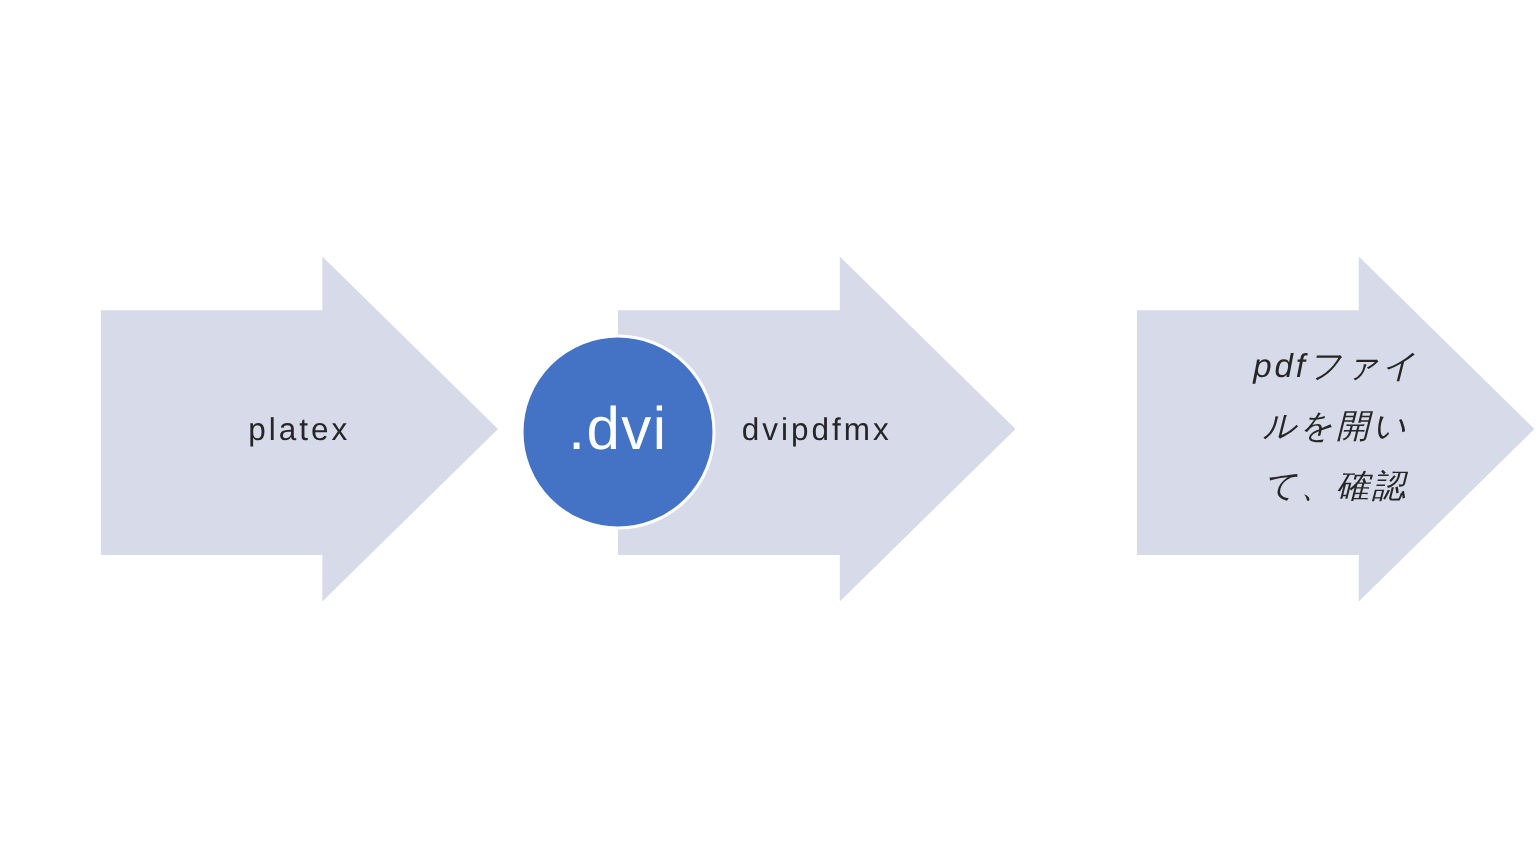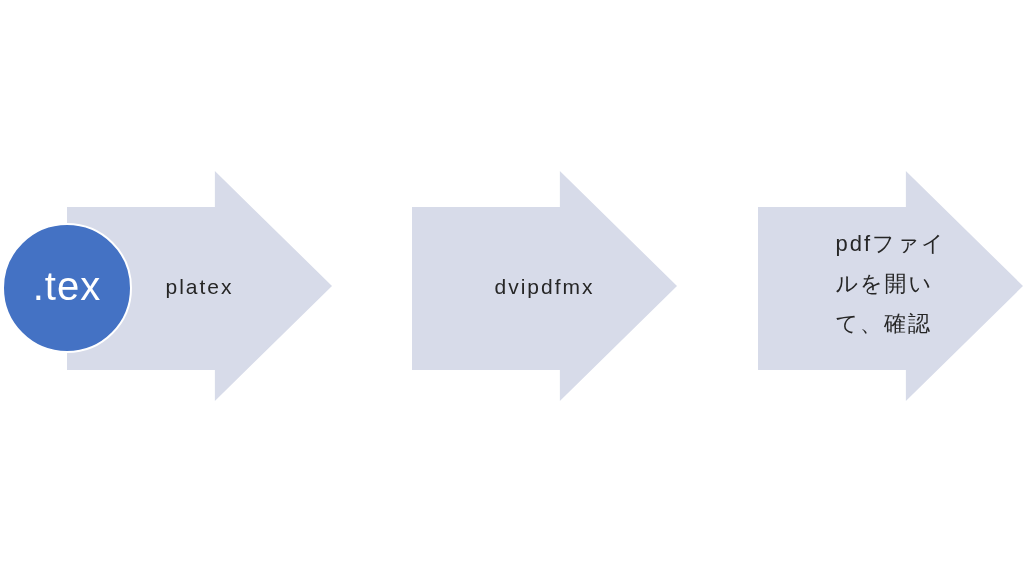--- a/index.html
+++ b/index.html
@@ -27,22 +27,23 @@
   }
   .arrow-label{
     position:absolute;inset:0;
     display:flex;align-items:center;justify-content:center;
     color:var(--label-text);
     font-size:21px;letter-spacing:2px;
     transform:translateY(1px);
   }
   .step-3 .arrow-label{
     font-size:22px;line-height:40px;letter-spacing:2px;
-    white-space:pre-line;text-align:left;
+    white-space:pre-line;text-align:center;
     transform:translateY(-2px);
+    font-style:italic;
   }
   .ext-circle{
     position:absolute;left:-65px;top:52px;
     width:130px;height:130px;box-sizing:border-box;
     background:var(--circle-fill);
     border:2px solid #ffffff;border-radius:50%;
     display:flex;align-items:center;justify-content:center;
   }
   .ext-text{
     color:var(--circle-text);
@@ -51,28 +52,28 @@
   }
 </style>
 </head>
 <body>
 
 <div class="canvas">
 
   <div class="step step-1">
     <div class="arrow"></div>
     <div class="arrow-label">platex</div>
-    <div class="ext-circle">
-      <span class="ext-text">.tex</span>
-    </div>
   </div>
 
   <div class="step step-2">
     <div class="arrow"></div>
     <div class="arrow-label">dvipdfmx</div>
+    <div class="ext-circle">
+      <span class="ext-text">.dvi</span>
+    </div>
   </div>
 
   <div class="step step-3">
     <div class="arrow"></div>
     <div class="arrow-label">pdfファイ
 ルを開い
 て、確認</div>
   </div>
 
 </div>

